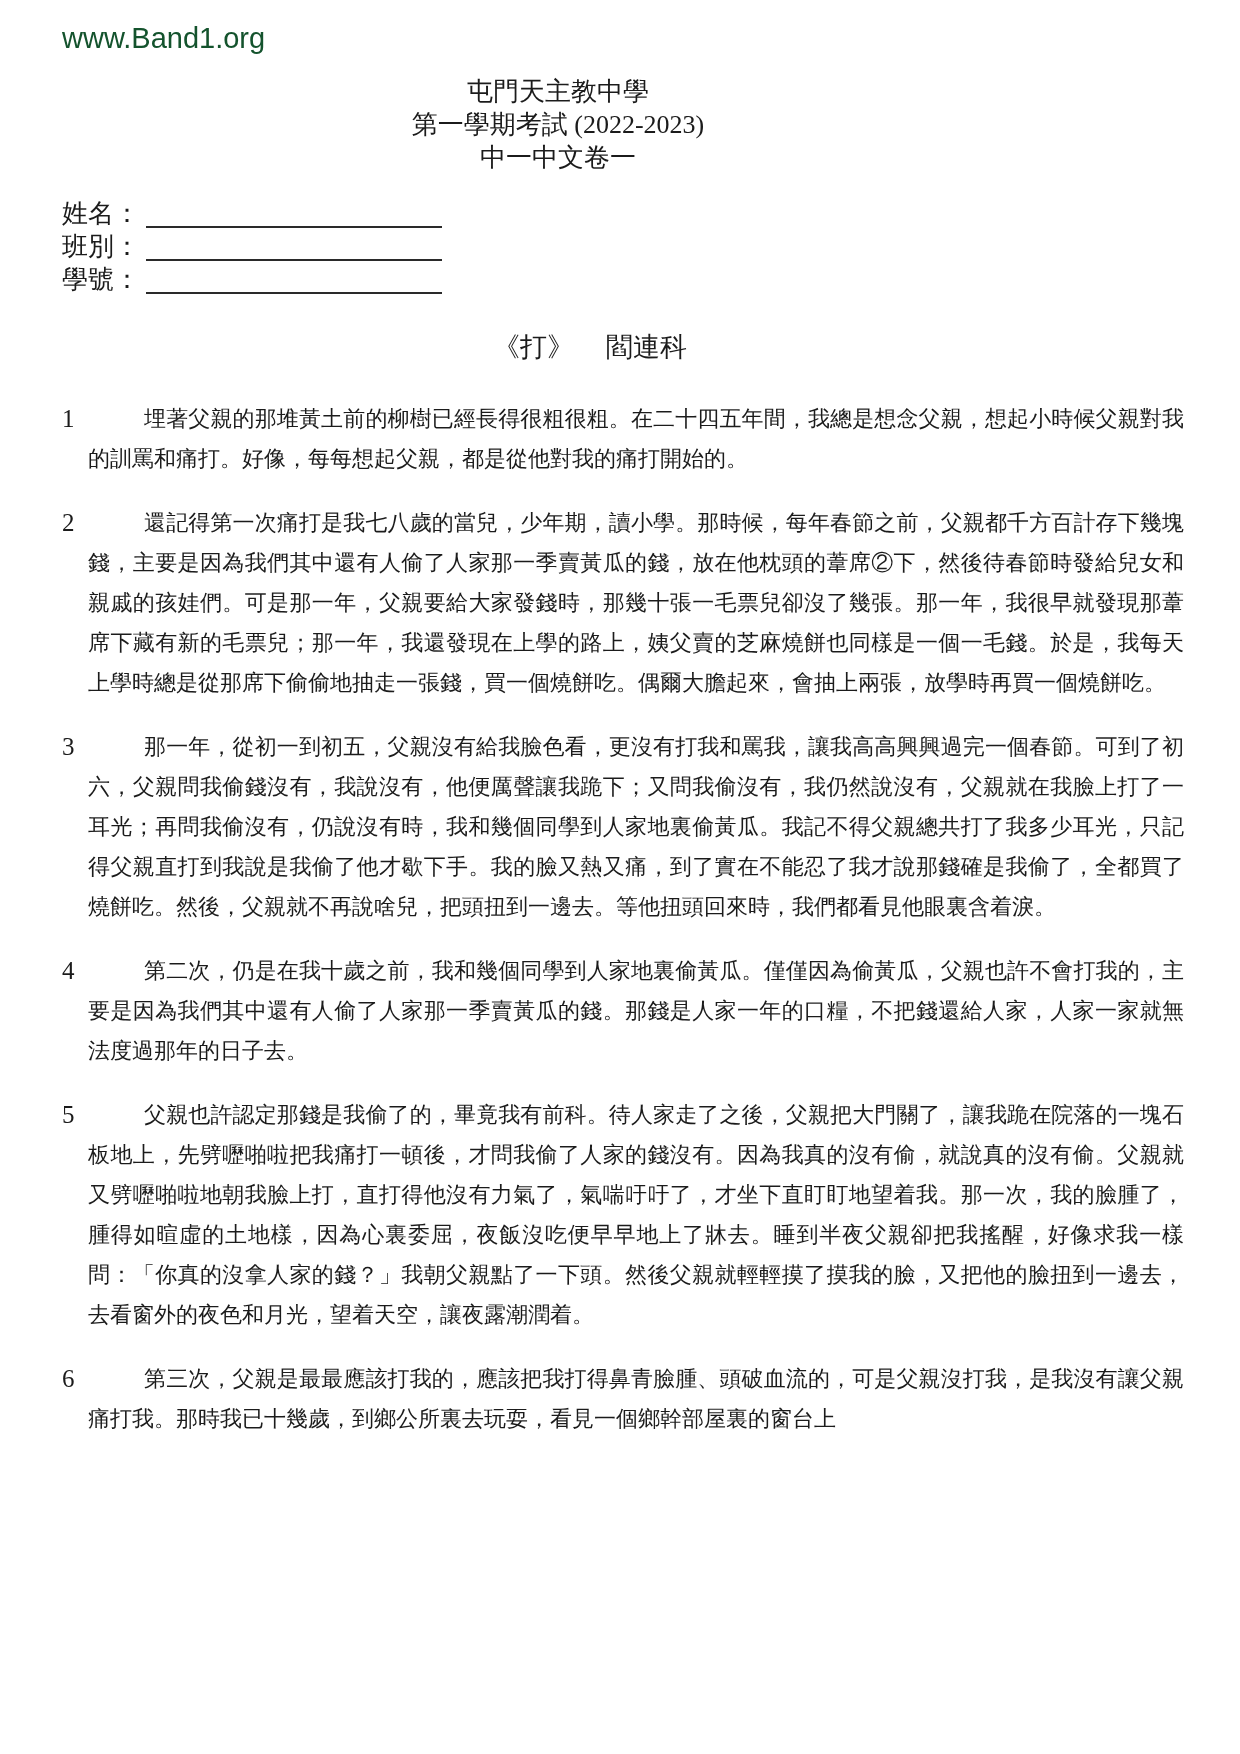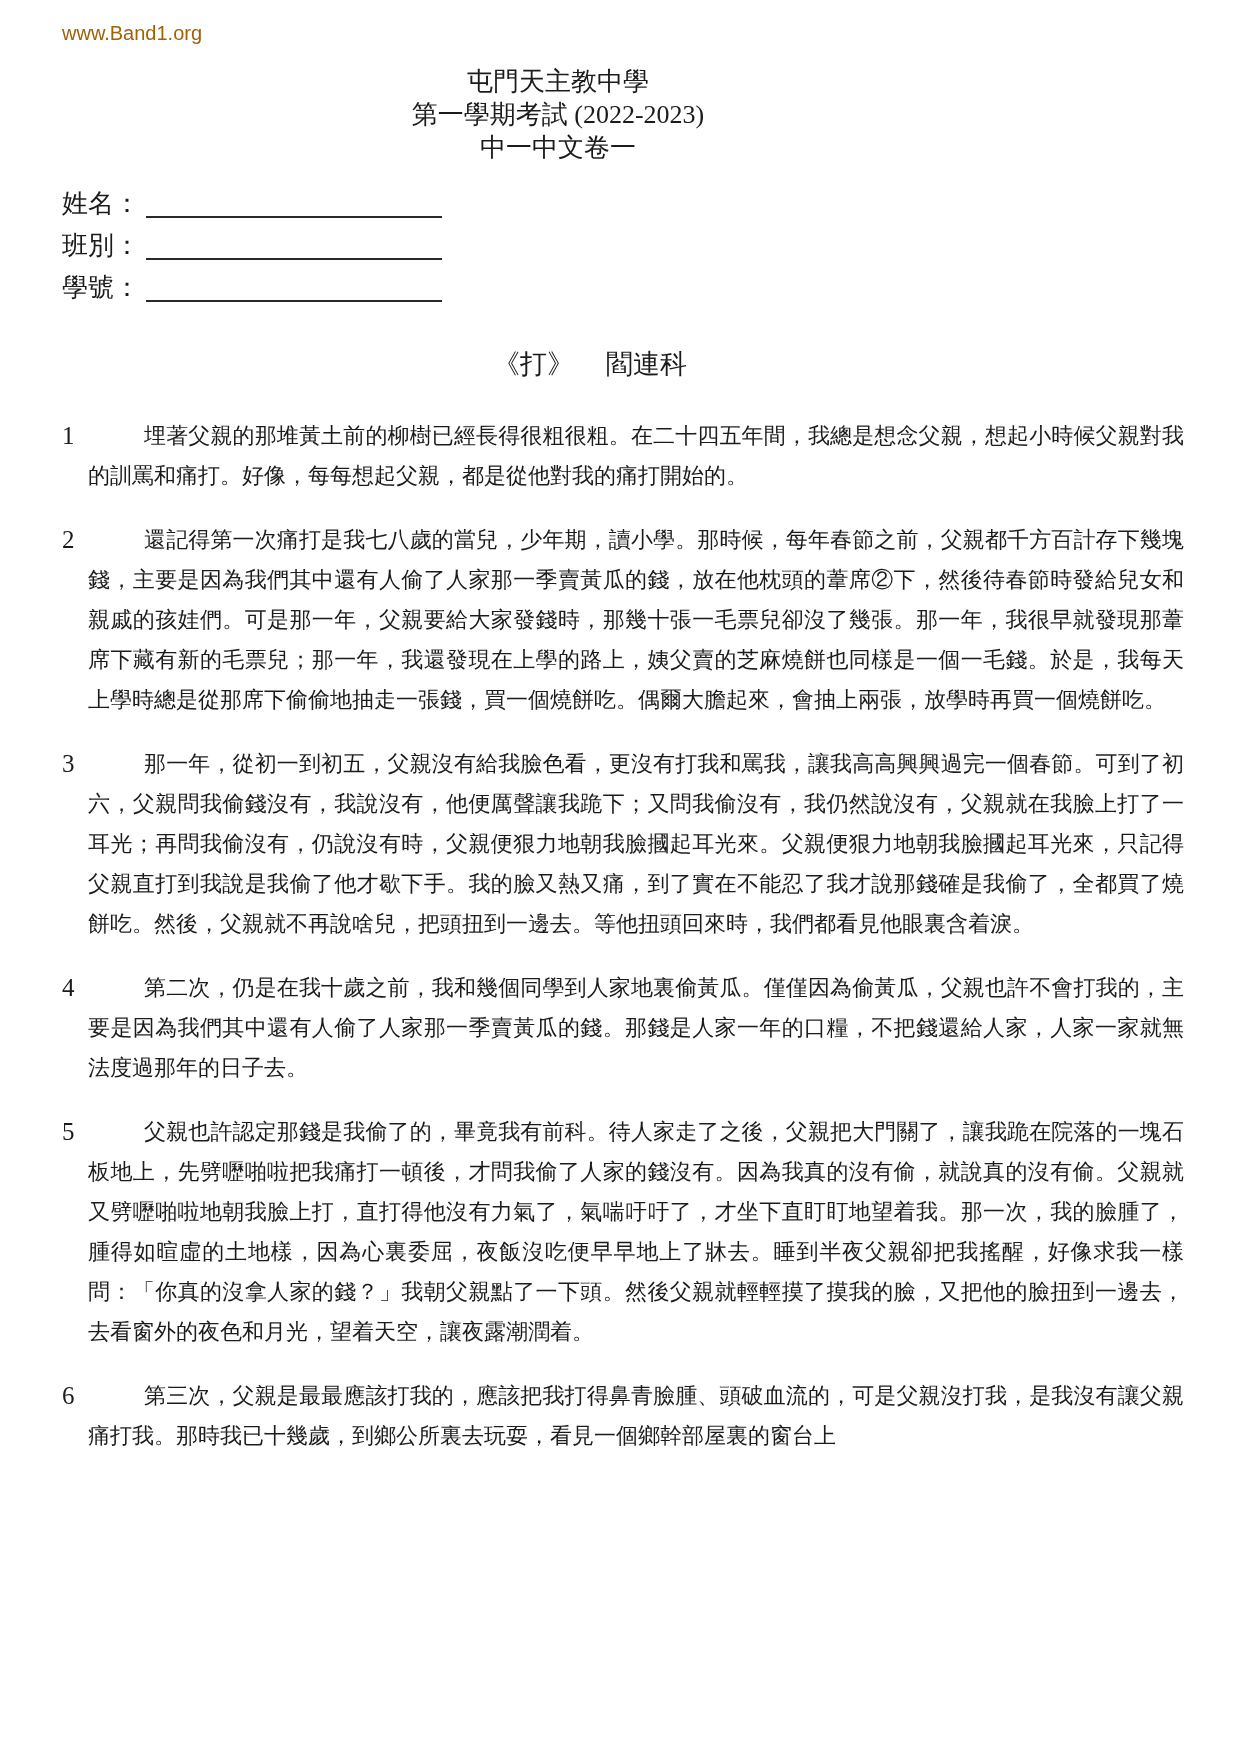--- a/index.html
+++ b/index.html
@@ -9,39 +9,39 @@
     height: 1754px;
     box-sizing: border-box;
     background: #ffffff;
     color: #1b1b1b;
     font-family: "Liberation Serif", "DejaVu Serif", serif;
     padding: 22px 56px 0 62px;
     overflow: hidden;
   }
   .watermark {
     font-family: "Liberation Sans", "DejaVu Sans", sans-serif;
-    font-size: 20px;
-    color: #a16207;
+    font-size: 29px;
+    color: #14532d;
   }
   .header {
     text-align: center;
     padding-right: 130px;
     margin-top: 20px;
     font-size: 26px;
     line-height: 33px;
   }
   .info-row {
     display: flex;
     justify-content: space-between;
     margin-top: 16px;
     font-size: 26px;
   }
   .info-left .info-line { margin-bottom: 12px; line-height: 28px; }
   .info-right { width: 380px; margin-right: 36px; padding-top: 8px; }
-  .field-row { display: flex; align-items: flex-end; margin-bottom: 12px; }
+  .field-row { display: flex; align-items: flex-end; margin-bottom: 3px; }
   .field-label { white-space: nowrap; line-height: 28px; }
   .fill-line { flex: 1; border-bottom: 2px solid #2a2a2a; height: 28px; margin-left: 6px; }
   .sections { margin-left: 25px; margin-top: 36px; font-size: 27px; }
   .section-line { margin-bottom: 11px; line-height: 29px; }
   .article-title {
     text-align: center;
     padding-right: 66px;
     margin-top: 32px;
     font-size: 27px;
   }
@@ -116,21 +116,21 @@
         <div class="para-text">埋著父親的那堆黃土前的柳樹已經長得很粗很粗。在二十四五年間，我總是想念父親，想起小時候父親對我的訓罵和痛打。好像，每每想起父親，都是從他對我的痛打開始的。</div>
       </div>
 
       <div class="para-row">
         <div class="para-num">2</div>
         <div class="para-text">還記得第一次痛打是我七八歲的當兒，少年期，讀小學。那時候，每年春節之前，父親都千方百計存下幾塊錢，主要是因為我們其中還有人偷了人家那一季賣黃瓜的錢，放在他枕頭的葦席②下，然後待春節時發給兒女和親戚的孩娃們。可是那一年，父親要給大家發錢時，那幾十張一毛票兒卻沒了幾張。那一年，我很早就發現那葦席下藏有新的毛票兒；那一年，我還發現在上學的路上，姨父賣的芝麻燒餅也同樣是一個一毛錢。於是，我每天上學時總是從那席下偷偷地抽走一張錢，買一個燒餅吃。偶爾大膽起來，會抽上兩張，放學時再買一個燒餅吃。</div>
       </div>
 
       <div class="para-row">
         <div class="para-num">3</div>
-        <div class="para-text">那一年，從初一到初五，父親沒有給我臉色看，更沒有打我和罵我，讓我高高興興過完一個春節。可到了初六，父親問我偷錢沒有，我說沒有，他便厲聲讓我跪下；又問我偷沒有，我仍然說沒有，父親就在我臉上打了一耳光；再問我偷沒有，仍說沒有時，父親便狠力地朝我臉摑起耳光來。父親便狠力地朝我臉摑起耳光來，只記得父親直打到我說是我偷了他才歇下手。我的臉又熱又痛，到了實在不能忍了我才說那錢確是我偷了，全都買了燒餅吃。然後，父親就不再說啥兒，把頭扭到一邊去。等他扭頭回來時，我們都看見他眼裏含着淚。</div>
+        <div class="para-text">那一年，從初一到初五，父親沒有給我臉色看，更沒有打我和罵我，讓我高高興興過完一個春節。可到了初六，父親問我偷錢沒有，我說沒有，他便厲聲讓我跪下；又問我偷沒有，我仍然說沒有，父親就在我臉上打了一耳光；再問我偷沒有，仍說沒有時，我和幾個同學到人家地裏偷黃瓜。我記不得父親總共打了我多少耳光，只記得父親直打到我說是我偷了他才歇下手。我的臉又熱又痛，到了實在不能忍了我才說那錢確是我偷了，全都買了燒餅吃。然後，父親就不再說啥兒，把頭扭到一邊去。等他扭頭回來時，我們都看見他眼裏含着淚。</div>
       </div>
 
       <div class="para-row">
         <div class="para-num">4</div>
         <div class="para-text">第二次，仍是在我十歲之前，我和幾個同學到人家地裏偷黃瓜。僅僅因為偷黃瓜，父親也許不會打我的，主要是因為我們其中還有人偷了人家那一季賣黃瓜的錢。那錢是人家一年的口糧，不把錢還給人家，人家一家就無法度過那年的日子去。</div>
       </div>
 
       <div class="para-row">
         <div class="para-num">5</div>
         <div class="para-text">父親也許認定那錢是我偷了的，畢竟我有前科。待人家走了之後，父親把大門關了，讓我跪在院落的一塊石板地上，先劈嚦啪啦把我痛打一頓後，才問我偷了人家的錢沒有。因為我真的沒有偷，就說真的沒有偷。父親就又劈嚦啪啦地朝我臉上打，直打得他沒有力氣了，氣喘吁吁了，才坐下直盯盯地望着我。那一次，我的臉腫了，腫得如暄虛的土地樣，因為心裏委屈，夜飯沒吃便早早地上了牀去。睡到半夜父親卻把我搖醒，好像求我一樣問：「你真的沒拿人家的錢？」我朝父親點了一下頭。然後父親就輕輕摸了摸我的臉，又把他的臉扭到一邊去，去看窗外的夜色和月光，望着天空，讓夜露潮潤着。</div>

